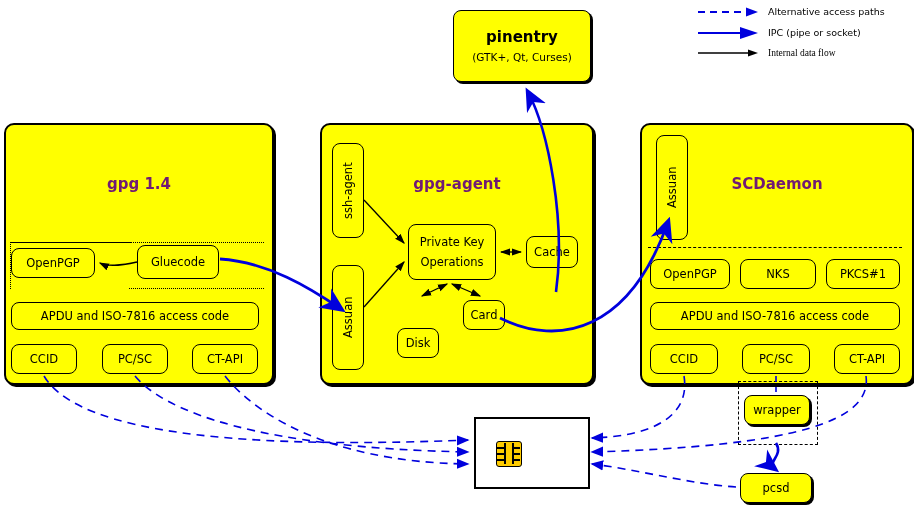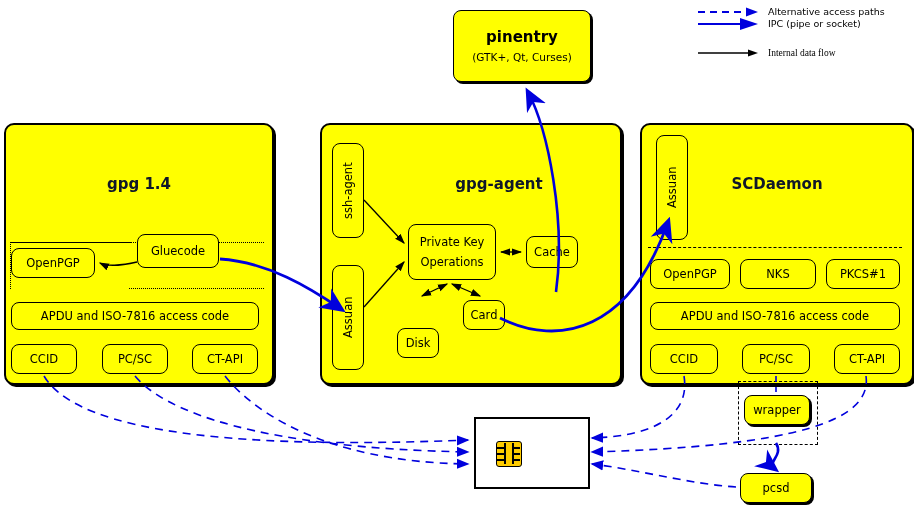--- a/index.html
+++ b/index.html
@@ -4,21 +4,21 @@
 <style>
   html,body{margin:0;padding:0;background:#ffffff;}
   body{width:914px;height:508px;position:relative;overflow:hidden;
        font-family:"DejaVu Sans","Liberation Sans",sans-serif;}
   #stage{position:absolute;left:0;top:0;width:914px;height:372px;}
   svg#wires{position:absolute;left:0;top:0;width:914px;height:508px;pointer-events:none;}
 
   .panel{position:absolute;background:#ffff00;border:2px solid #000;border-radius:10px;
          box-shadow:2px 2px 0 #000;}
   .panel-title{position:absolute;width:100%;text-align:center;font-weight:bold;
-               font-size:15px;color:#0f172a;}
+               font-size:15px;color:#701a75;}
 
   .nodebox{position:absolute;background:#ffff00;border:1.5px solid #000;border-radius:8px;
            display:flex;align-items:center;justify-content:center;text-align:center;
            font-size:11.5px;color:#000;box-sizing:border-box;line-height:1.25;}
   .nodebox.shadow{box-shadow:2px 2px 0 #000;}
   .vertical{writing-mode:vertical-rl;transform:rotate(180deg);}
 
   .dotted-region{position:absolute;border:1.5px dotted #000;background:transparent;}
   .dashed-region{position:absolute;border:1.5px dashed #000;background:transparent;}
   .divider-dashed{position:absolute;border-top:1.5px dashed #000;}
@@ -40,21 +40,21 @@
   <div id="legend">
     <div class="legend-row" style="top:0px;left:0px;">
       <div class="legend-gfx">
         <svg width="66" height="14">
           <line x1="2" y1="7" x2="50" y2="7" stroke="#0000dd" stroke-width="2" stroke-dasharray="7,5"></line>
           <polygon points="50,2.5 62,7 50,11.5" fill="#0000dd"></polygon>
         </svg>
       </div>
       <span class="legend-label">Alternative access paths</span>
     </div>
-    <div class="legend-row" style="top:12px;left:0px;">
+    <div class="legend-row" style="top:21px;left:0px;">
       <div class="legend-gfx">
         <svg width="66" height="14">
           <line x1="2" y1="7" x2="46" y2="7" stroke="#0000dd" stroke-width="2"></line>
           <polygon points="44,1 62,7 44,13" fill="#0000dd"></polygon>
         </svg>
       </div>
       <span class="legend-label">IPC (pipe or socket)</span>
     </div>
     <div class="legend-row" style="top:42px;left:0px;font-family:Liberation Serif, serif;">
       <div class="legend-gfx">
@@ -73,27 +73,27 @@
   </div>
 
   <div class="panel" style="left:4px;top:123px;width:266px;height:258px;">
     <div class="panel-title" style="top:50px;">gpg 1.4</div>
   </div>
   <div class="dotted-region" style="left:10px;top:242px;width:120px;height:46px;border-bottom:none;border-right:none;"></div>
   <div class="dotted-region" style="left:129px;top:242px;width:135px;height:46px;border-top:none;border-left:none;border-right:none;"></div>
   <div class="dotted-region" style="left:10px;top:242px;width:254px;height:0;border-bottom:none;border-left:none;border-right:none;"></div>
 
   <div class="nodebox" style="left:11px;top:248px;width:84px;height:30px;">OpenPGP</div>
-  <div class="nodebox" style="left:137px;top:234px;width:82px;height:34px;">Gluecode</div>
+  <div class="nodebox" style="left:137px;top:245px;width:82px;height:34px;">Gluecode</div>
   <div class="nodebox" style="left:11px;top:302px;width:248px;height:28px;">APDU and ISO-7816 access code</div>
   <div class="nodebox" style="left:11px;top:344px;width:66px;height:30px;">CCID</div>
   <div class="nodebox" style="left:102px;top:344px;width:66px;height:30px;">PC/SC</div>
   <div class="nodebox" style="left:192px;top:344px;width:66px;height:30px;">CT-API</div>
 
-  <div class="panel" style="left:320px;top:123px;width:270px;height:258px;padding-left:28px;">
+  <div class="panel" style="left:320px;top:123px;width:270px;height:258px;">
     <div class="panel-title" style="top:50px;">gpg-agent</div>
   </div>
   <div class="nodebox vertical" style="left:332px;top:143px;width:32px;height:95px;">ssh-agent</div>
   <div class="nodebox vertical" style="left:332px;top:265px;width:32px;height:105px;">Assuan</div>
   <div class="nodebox" style="left:408px;top:224px;width:88px;height:56px;flex-direction:column;">
     <div>Private Key</div>
     <div style="margin-top:5px;">Operations</div>
   </div>
   <div class="nodebox" style="left:526px;top:236px;width:52px;height:32px;">Cache</div>
   <div class="nodebox" style="left:397px;top:300px;width:42px;height:30px;margin-top:28px;">Disk</div>

